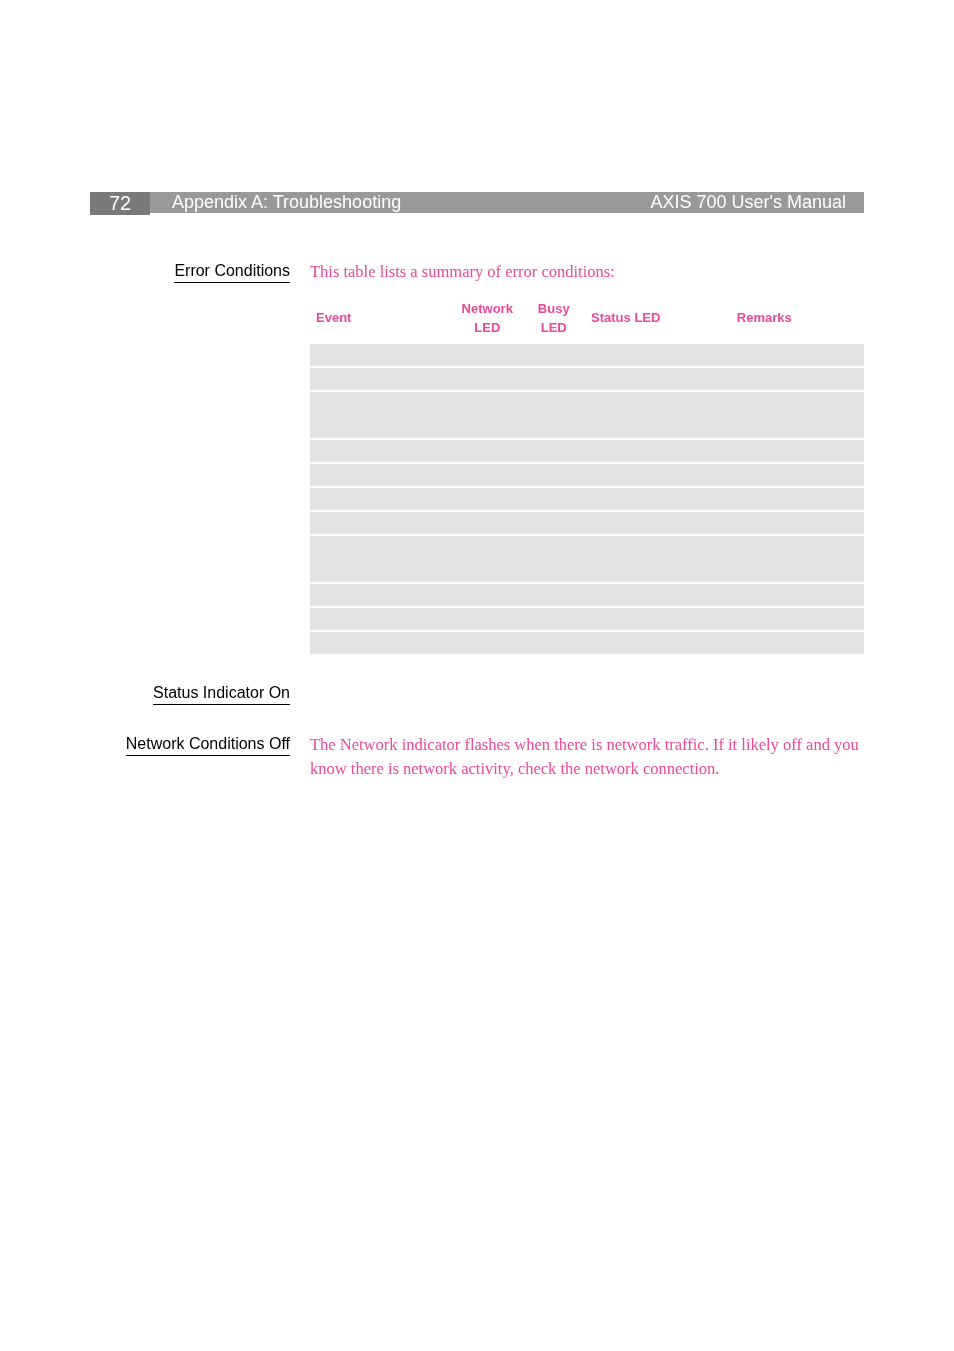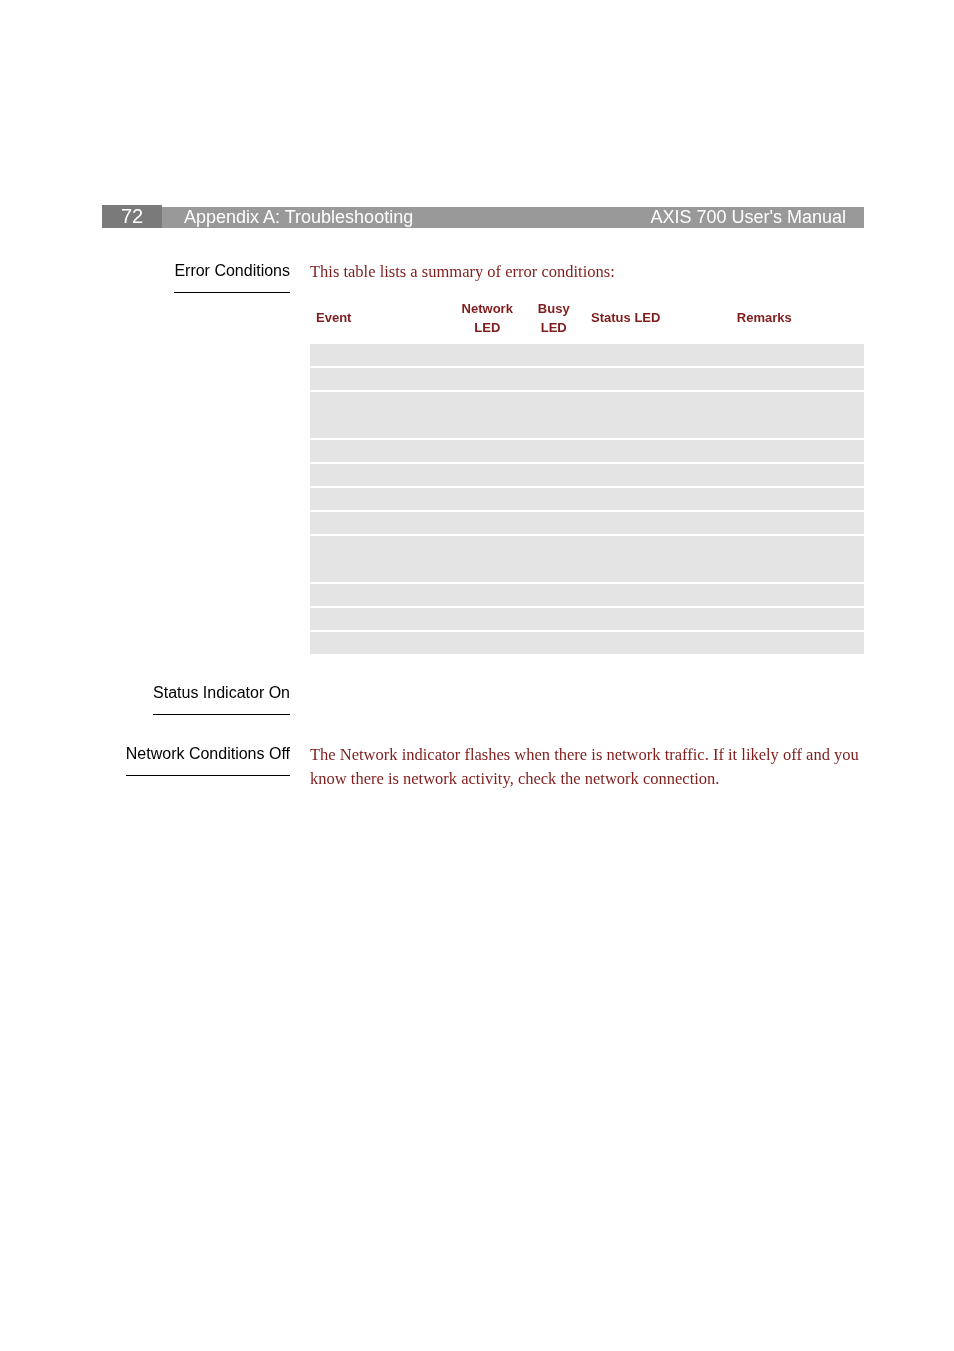--- a/index.html
+++ b/index.html
@@ -2,25 +2,25 @@
 <html><head>
 <meta charset="utf-8">
 <style>
   * { margin: 0; padding: 0; box-sizing: border-box; }
   html, body { width: 954px; height: 1351px; background: #ffffff; font-family: Georgia, 'Times New Roman', serif; color: #000; }
   .page { width: 954px; height: 1351px; position: relative; }
 
   .header-bar {
     position: absolute;
     top: 192px;
-    left: 102px;
+    left: 90px;
     right: 90px;
     height: 36px;
     display: flex;
-    align-items: flex-end;
+    align-items: flex-start;
   }
   .page-num-box {
     width: 60px;
     background: #7a7a7a;
     color: #fff;
     font-family: Arial, Helvetica, sans-serif;
     font-size: 20px;
     display: flex;
     align-items: center;
     justify-content: center;
@@ -55,28 +55,28 @@
     text-align: right;
     padding-right: 20px;
     font-family: Arial, Helvetica, sans-serif;
     font-size: 16px;
     color: #000;
     padding-top: 2px;
   }
   .side-label .underline {
     border-bottom: 1px solid #000;
     display: inline-block;
-    padding-bottom: 12px;
+    padding-bottom: 2px;
   }
   .body-col {
     flex: 1;
     font-family: Georgia, 'Times New Roman', serif;
     font-size: 16.5px;
     line-height: 1.45;
-    color: #7f1d1d;
+    color: #ec4899;
   }
 
   table.error-table {
     border-collapse: collapse;
     width: 100%;
     margin-top: 10px;
     table-layout: fixed;
   }
   table.error-table th {
     font-family: Arial, Helvetica, sans-serif;

